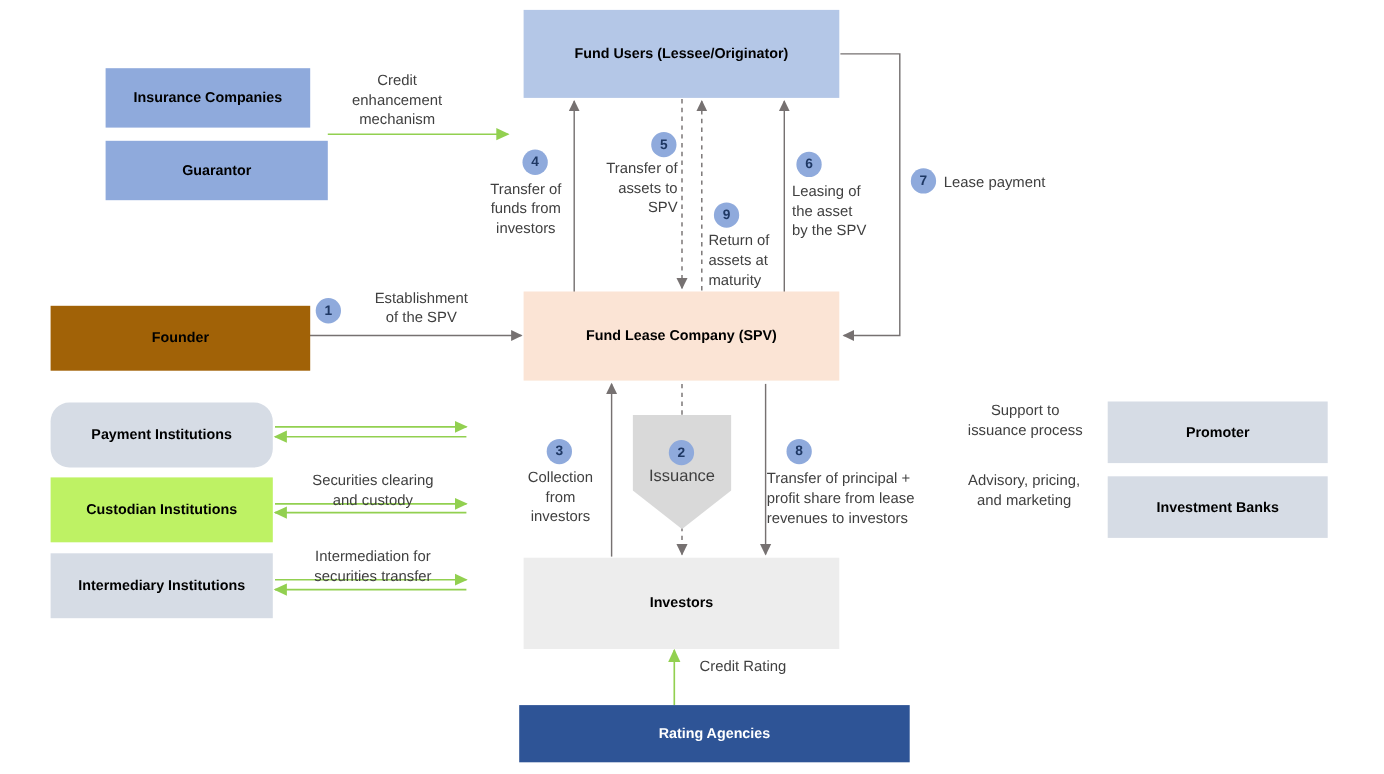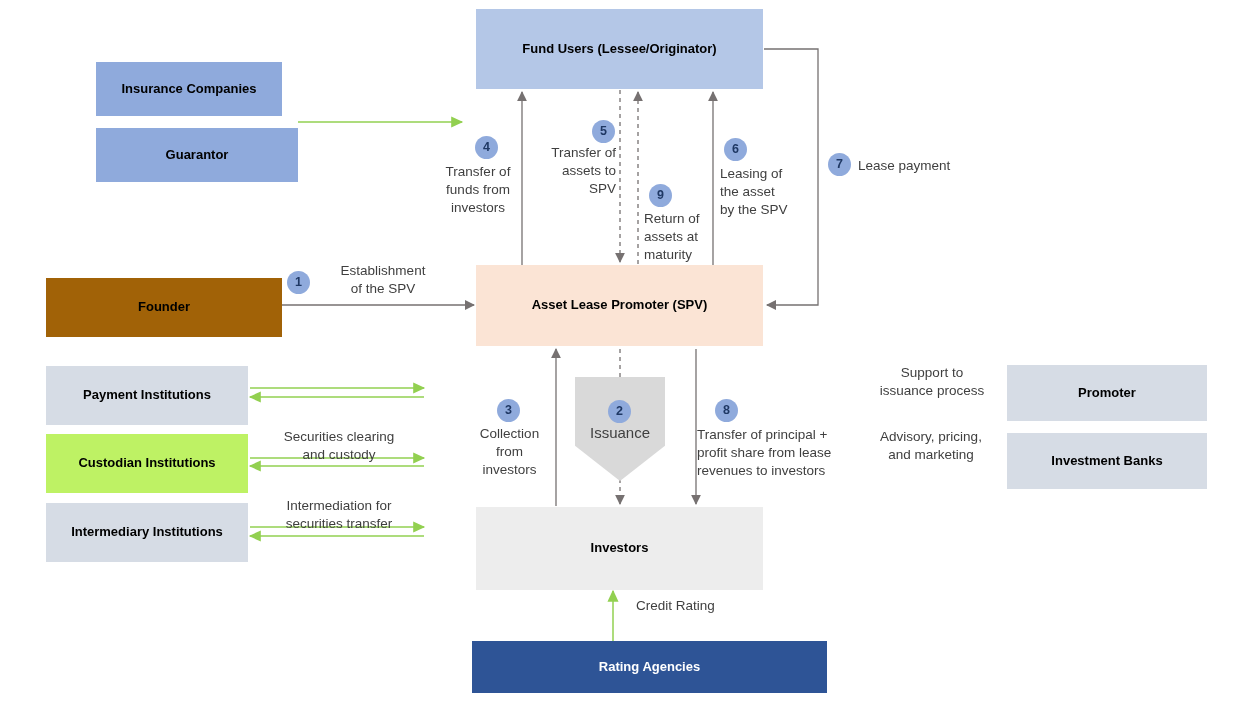--- a/index.html
+++ b/index.html
@@ -171,24 +171,24 @@
 
   <div class="box" style="left:96px; top:128px; width:202px; height:54px; background:#8FAADC;">
     <span>Guarantor</span>
   </div>
 
   <div class="box" style="left:46px; top:278px; width:236px; height:59px; background:#a16207;">
     <span>Founder</span>
   </div>
 
   <div class="box" style="left:476px; top:265px; width:287px; height:81px; background:#FBE4D5;">
-    <span>Asset Lease Promoter (SPV)</span>
-  </div>
-
-  <div class="box" style="left:46px; top:366px; width:202px; height:59px; background:#D6DCE5;">
+    <span>Fund Lease Company (SPV)</span>
+  </div>
+
+  <div class="box" style="left:46px; top:366px; width:202px; height:59px; background:#D6DCE5;border-radius:17px;">
     <span>Payment Institutions</span>
   </div>
 
   <div class="box" style="left:46px; top:434px; width:202px; height:59px; background:#bef264;">
     <span>Custodian Institutions</span>
   </div>
 
   <div class="box" style="left:1007px; top:365px; width:200px; height:56px; background:#D6DCE5;">
     <span>Promoter</span>
   </div>
@@ -206,20 +206,23 @@
   </div>
 
   <div class="box light-text" style="left:472px; top:641px; width:355px; height:52px; background:#2E5496;">
     <span>Rating Agencies</span>
   </div>
 
   <div class="pentagon" style="left:575px; top:377px; width:90px; height:104px;">
     <span class="pentagon-label">Issuance</span>
   </div>
 
+  <div class="label c" style="left:300px; top:64px; width:122px;">Credit
+enhancement
+mechanism</div>
 
 
   <div class="label c" style="left:255px; top:428px; width:168px;">Securities clearing
 and custody</div>
 
   <div class="label c" style="left:255px; top:497px; width:168px;">Intermediation for
 securities transfer</div>
 
   <div class="label c" style="left:862px; top:364px; width:140px;">Support to
 issuance process</div>

